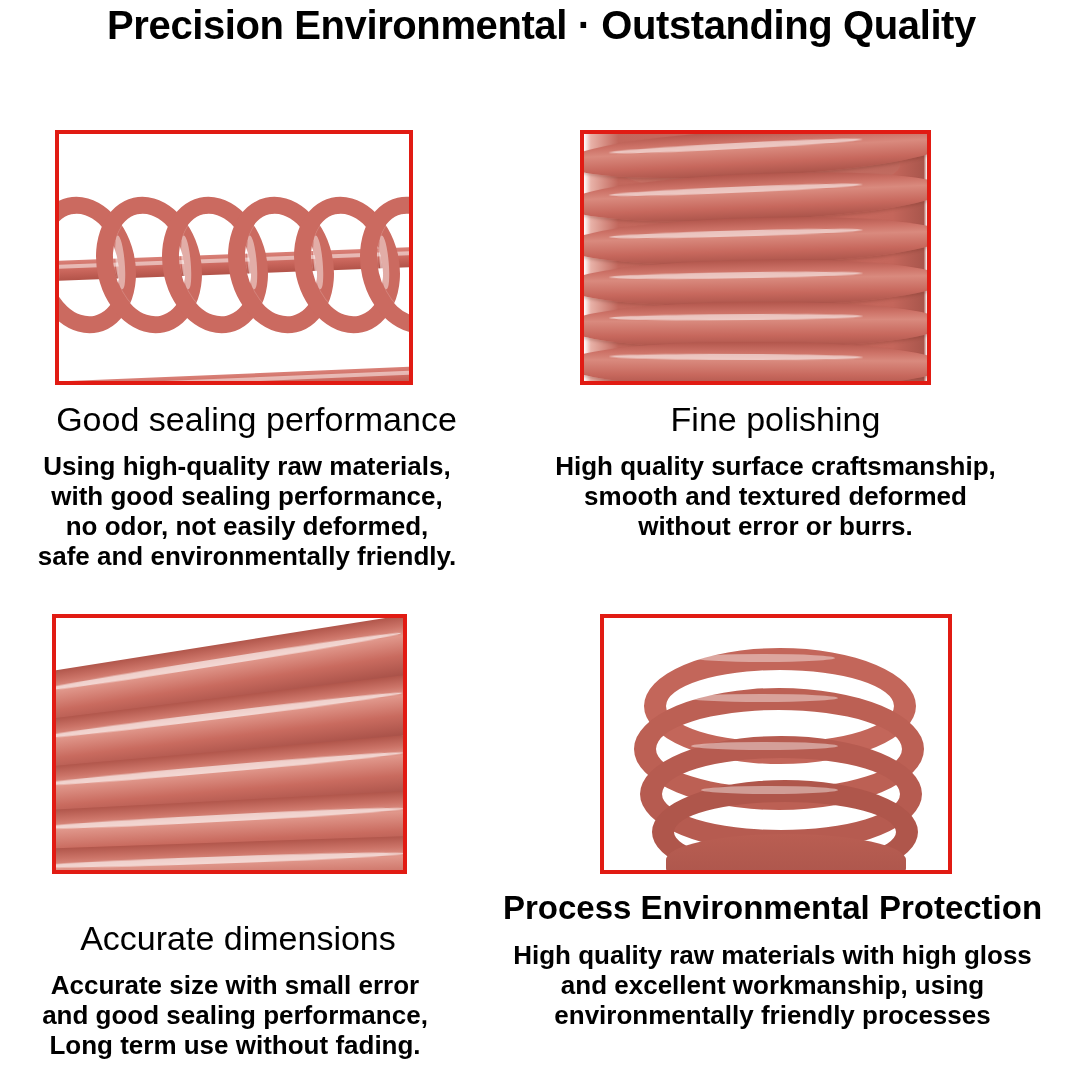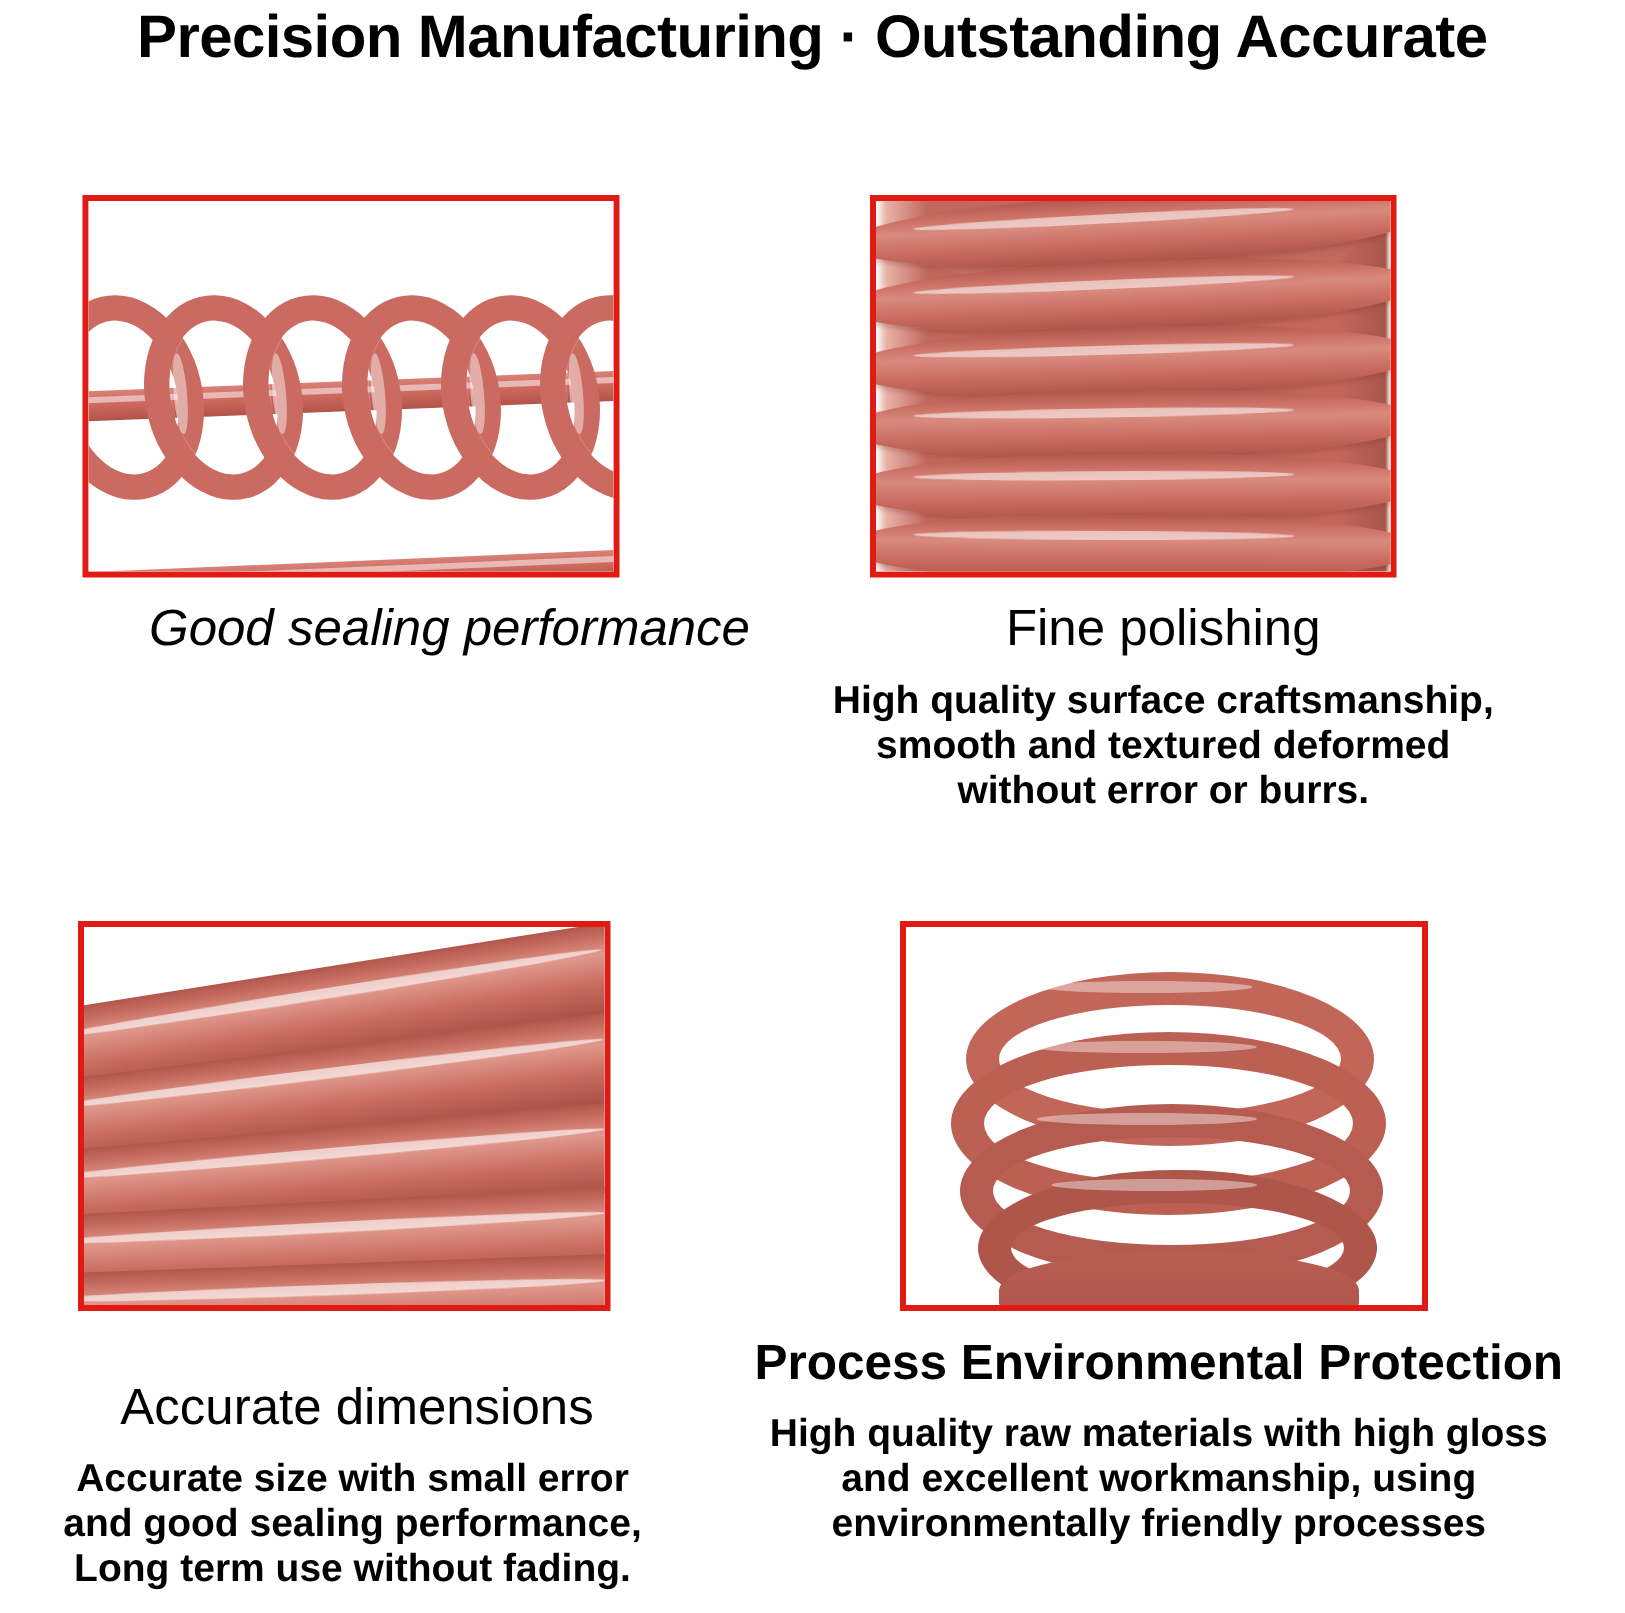--- a/index.html
+++ b/index.html
@@ -238,21 +238,21 @@
 
   
   .panel-heading {
     font-size: 34px;
     font-weight: 400;
     line-height: 40px;
     text-align: center;
     white-space: nowrap;
     margin-top: 14px;
   }
-  .panel-1 .panel-heading { text-align: right;  padding-left: 13px; font-style: italic; }
+  .panel-1 .panel-heading { text-align: center;  padding-left: 13px; }
   .panel-2 .panel-heading { text-align: center; }
   .panel-3 .panel-heading { text-align: center; padding-left: 6px; margin-top: 44px; }
   .panel-4 .panel-heading { text-align: center; font-size: 33px; font-weight: bold; }
 
   .panel-body {
     font-size: 26px;
     font-weight: 700;
     line-height: 30px;
     text-align: center;
     margin-top: 12px;
@@ -260,21 +260,21 @@
   }
   .panel-1 .panel-body { padding: 0 14px 0 8px; }
   .panel-2 .panel-body { padding: 0 24px; }
   .panel-3 .panel-body { padding: 0 0; }
   .panel-4 .panel-body { padding: 0 18px; }
   .panel-body .line { display: block; }
 </style>
 </head>
 <body>
 
-<div class="page-title">Precision Manufacturing · Outstanding Accurate</div>
+<div class="page-title">Precision Environmental · Outstanding Quality</div>
 
 <div class="panel panel-1">
   <div class="photo-frame frame-1">
     <div class="photo">
       <div class="coil-helix">
         <div class="helix-band hb-top">
             <span class="hb-gloss"></span>
           </div>
         <div class="helix-ring hr1"></div>
         <div class="helix-ring hr2"></div>
@@ -282,20 +282,26 @@
         <div class="helix-ring hr4"></div>
         <div class="helix-ring hr5"></div>
         <div class="helix-ring hr6"></div>
         <div class="helix-band hb-bottom">
             <span class="hb-gloss"></span>
           </div>
       </div>
     </div>
   </div>
   <div class="panel-heading">Good sealing performance</div>
+  <div class="panel-body">
+    <span class="line">Using high-quality raw materials,</span>
+    <span class="line">with good sealing performance,</span>
+    <span class="line">no odor, not easily deformed,</span>
+    <span class="line">safe and environmentally friendly.</span>
+  </div>
 </div>
 
 <div class="panel panel-2">
   <div class="photo-frame frame-2">
     <div class="photo">
       <div class="coil-macro">
         <div class="macro-inner-rim"></div>
         <div class="macro-dots"></div>
         <div class="macro-band mb1">
             <span class="sheen"></span>

